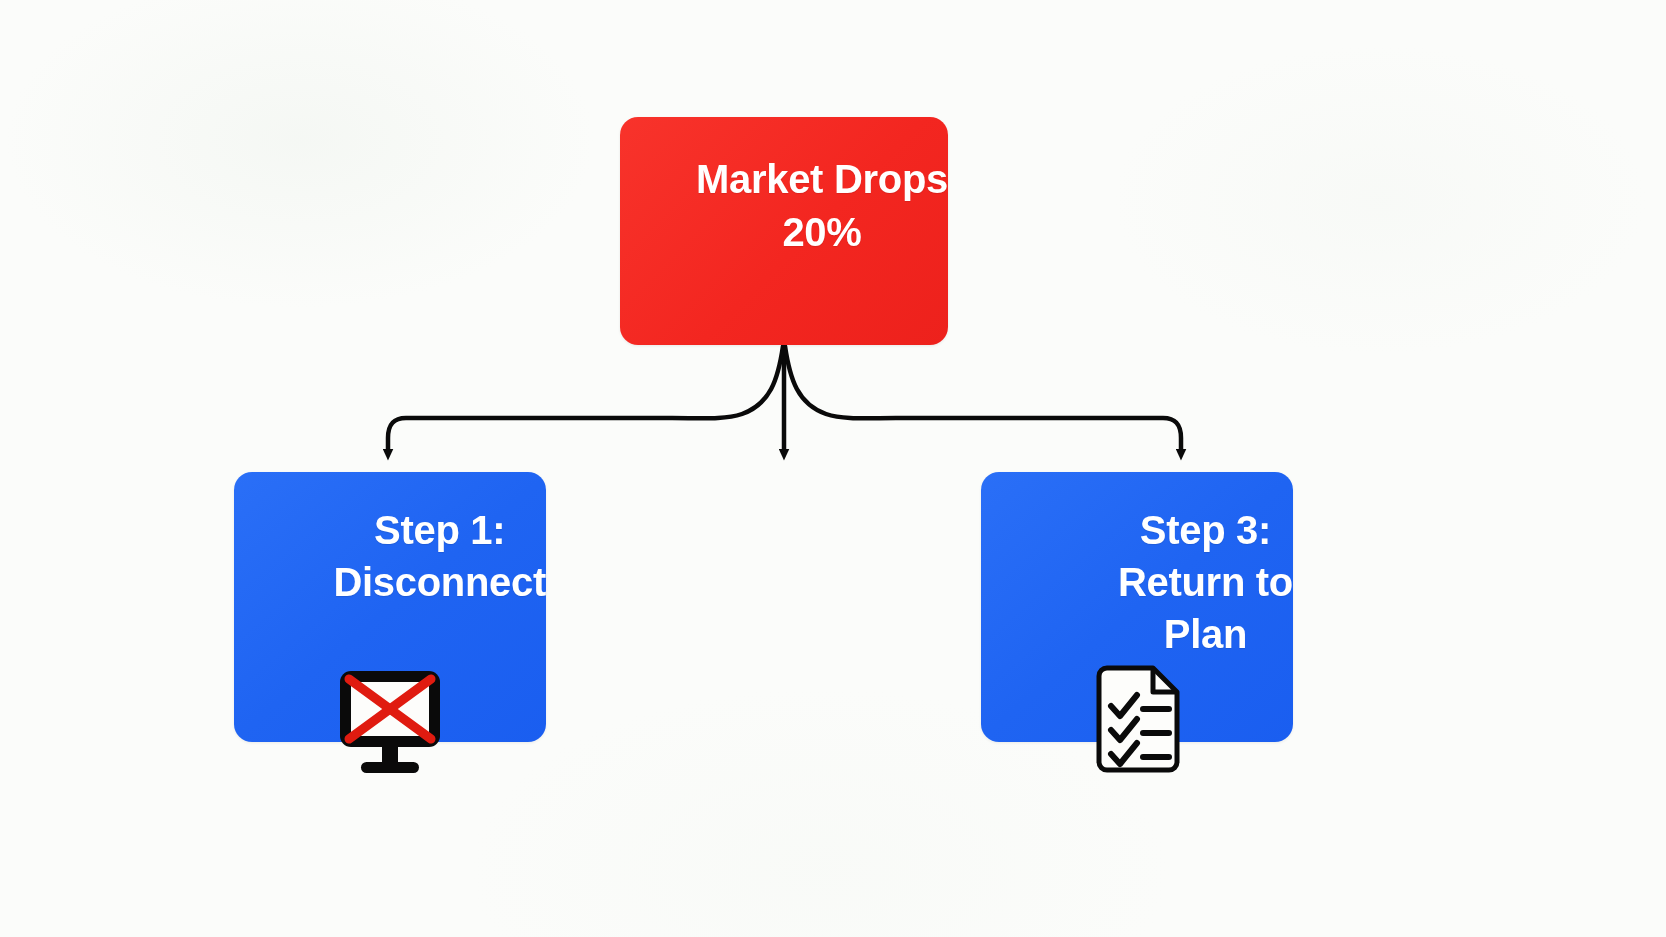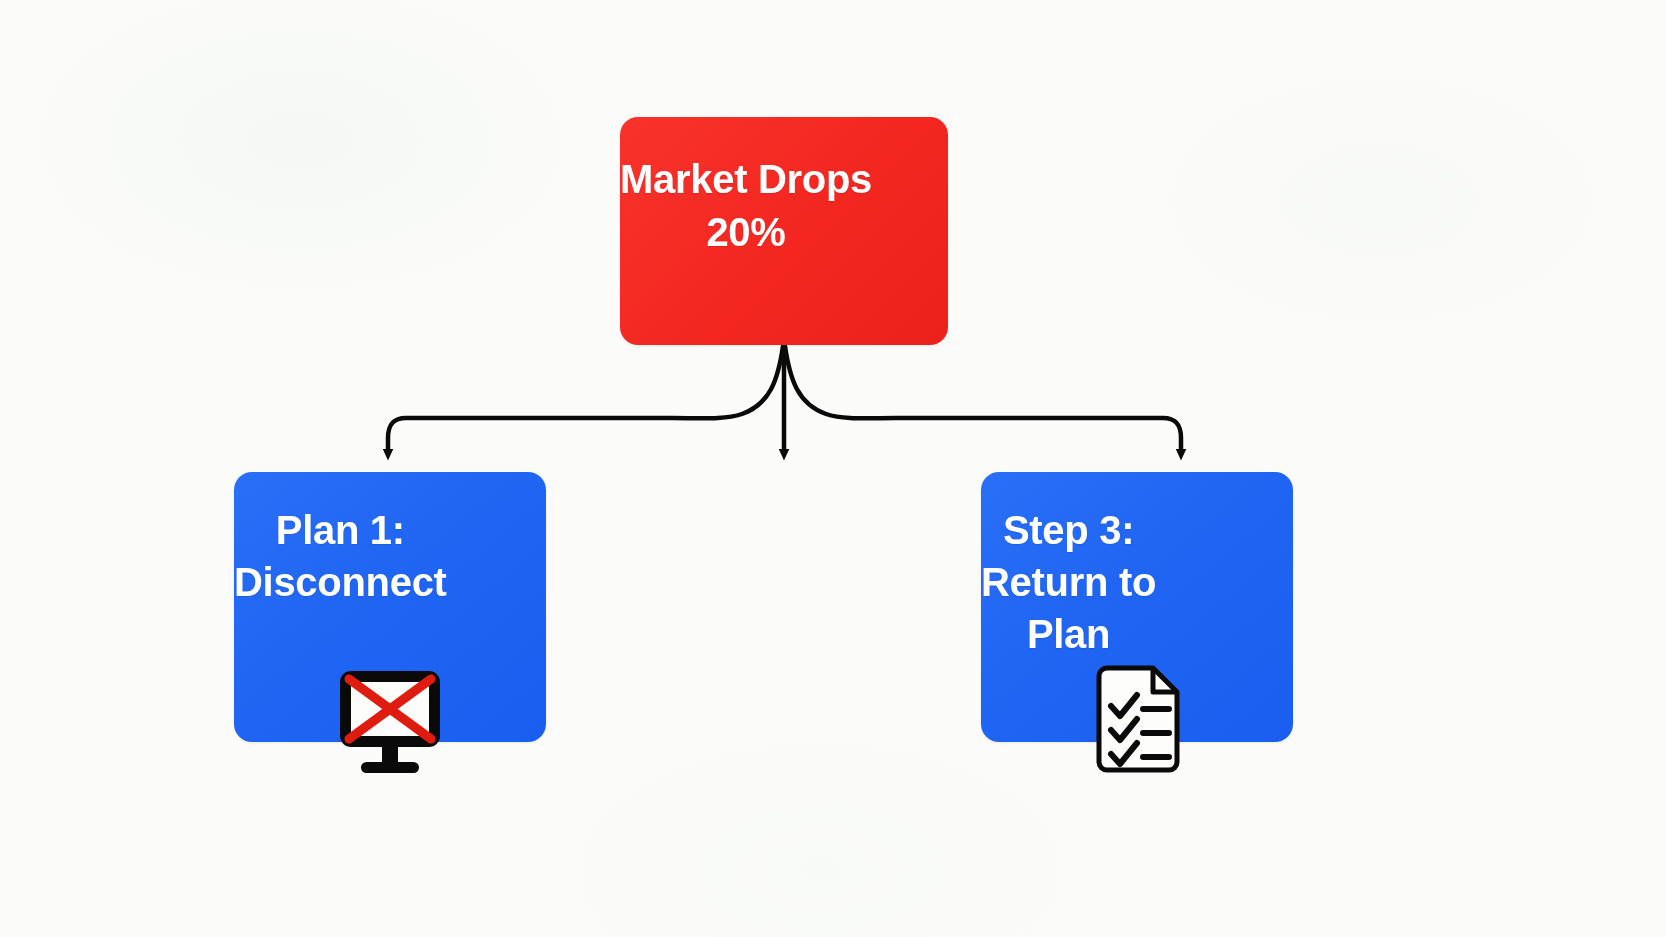--- a/index.html
+++ b/index.html
@@ -34,21 +34,21 @@
     pointer-events: none;
   }
 
   
   .node {
     position: absolute;
     box-sizing: border-box;
     border-radius: 18px;
     display: flex;
     flex-direction: column;
-    align-items: flex-start;
+    align-items: flex-end;
     overflow: visible;
   }
   .node-root {
     left: 620px;
     top: 117px;
     width: 328px;
     height: 228px;
     background: linear-gradient(135deg, #f8332b 0%, #f32620 55%, #ed211c 100%);
     box-shadow: 0 1px 3px rgba(0,0,0,0.08);
     justify-content: flex-start;
@@ -121,21 +121,21 @@
              C1175,418 1181,424 1181,438
              L1181,450" fill="none" stroke="#0a0a0a" stroke-width="4.5" stroke-linecap="round" marker-end="url(#arrowhead)"></path>
   </svg>
 
   <div class="node node-root" id="node-root">
     <div class="node-title root-title">Market Drops
 20%</div>
   </div>
 
   <div class="node node-step" id="step-1">
-    <div class="node-title step-title">Plan 1:
+    <div class="node-title step-title">Step 1:
 Disconnect</div>
 
     <svg class="node-icon" id="icon-monitor" width="112" height="108" viewBox="0 0 112 108" xmlns="http://www.w3.org/2000/svg">
 
       <rect x="6" y="2" width="100" height="76" rx="11" ry="11" fill="#0a0a0a"></rect>
       <rect x="17" y="13" width="78" height="54" rx="2" ry="2" fill="#fdfdfb"></rect>
 
       <rect x="48" y="78" width="16" height="15" fill="#0a0a0a"></rect>
 
       <rect x="27" y="93" width="58" height="11" rx="5.5" ry="5.5" fill="#0a0a0a"></rect>

